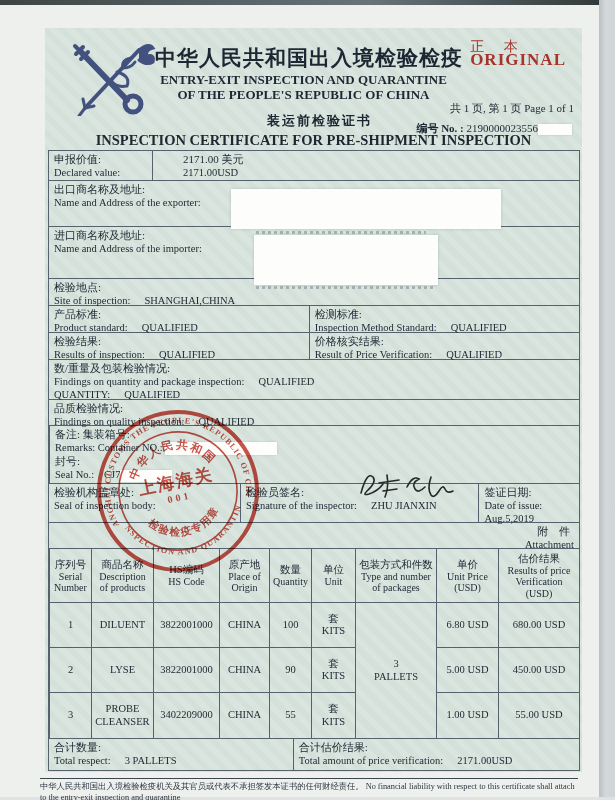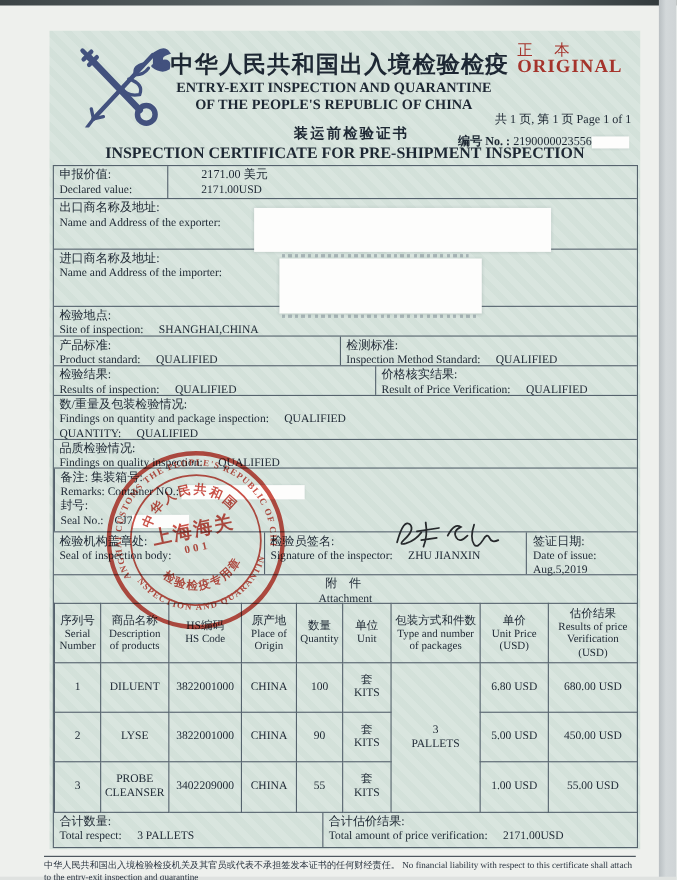--- a/index.html
+++ b/index.html
@@ -50,21 +50,21 @@
   .rbox{position:absolute;background:#fdfdfc;box-shadow:0 0 3px rgba(40,60,70,.2);}
   .smudge{position:absolute;height:3px;opacity:.55;filter:blur(.6px);
     background:repeating-linear-gradient(90deg,#7e8b94 0 3px,transparent 3px 6px);}
 
   
   table{border-collapse:collapse;width:530px;table-layout:fixed;}
   th,td{border:1px solid #55626d;font-weight:normal;padding:1px 2px;text-align:center;vertical-align:middle;box-sizing:border-box;}
   th .cn{font-size:10.5px;}
   th .en{font-size:10px;line-height:11.5px;}
   td{font-size:10.5px;line-height:12.5px;}
-  .att-title{text-align:center;border-bottom:none;}
+  .att-title{text-align:right;border-bottom:none;}
   .att-title .cn{letter-spacing:4px;}
   table{border-top:1px solid #55626d;margin-top:-1px;}
   .t-outer{border-left:none;border-right:none;}
 
   .totals{display:flex;height:31px;}
   .totals .cell{padding:2px 5px;}
 
   
   .stamp{position:absolute;left:49px;top:379px;width:168px;height:168px;
     transform:rotate(-12deg);opacity:.88;mix-blend-mode:multiply;pointer-events:none;}
@@ -157,21 +157,21 @@
         <div class="cn">检测标准:</div>
         <div class="en"><span>Inspection Method Standard:</span><span class="val">QUALIFIED</span></div>
       </div>
     </div>
 
     <div class="row flex" style="height:27px;">
       <div class="cell pad" style="width:46%;">
         <div class="cn">检验结果:</div>
         <div class="en"><span>Results of inspection:</span><span class="val">QUALIFIED</span></div>
       </div>
-      <div class="cell pad vline" style="flex:1;margin-left:32px;">
+      <div class="cell pad vline" style="flex:1;">
         <div class="cn">价格核实结果:</div>
         <div class="en"><span>Result of Price Verification:</span><span class="val">QUALIFIED</span></div>
       </div>
     </div>
 
     <div class="row pad" style="height:40px;">
       <div class="cn">数/重量及包装检验情况:</div>
       <div class="en"><span>Findings on quantity and package inspection:</span><span class="val">QUALIFIED</span></div>
       <div class="en"><span>QUANTITY:</span><span class="val">QUALIFIED</span></div>
     </div>

